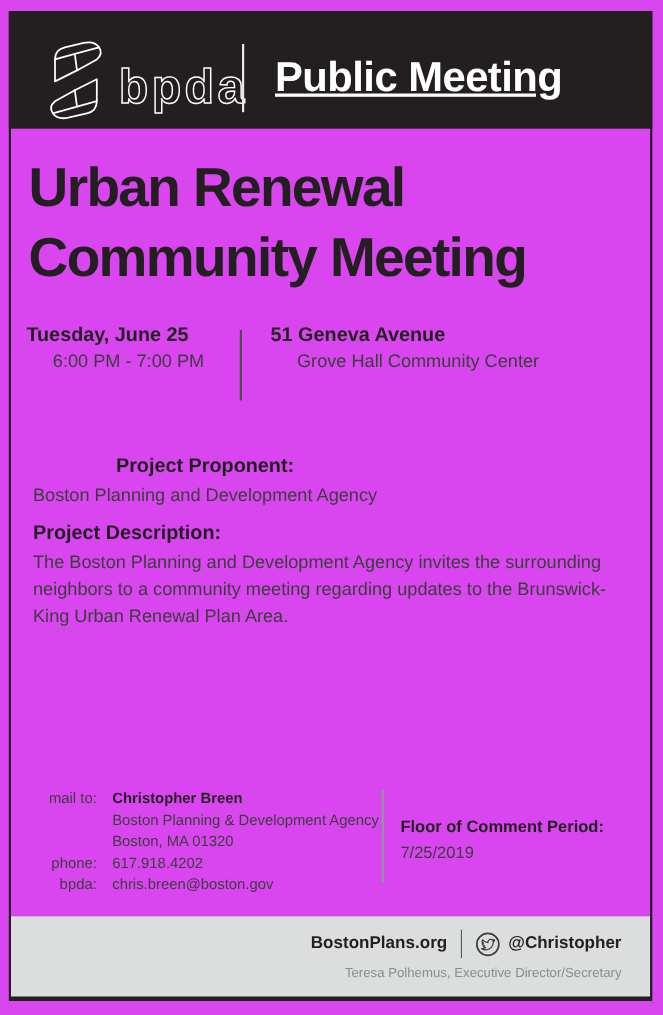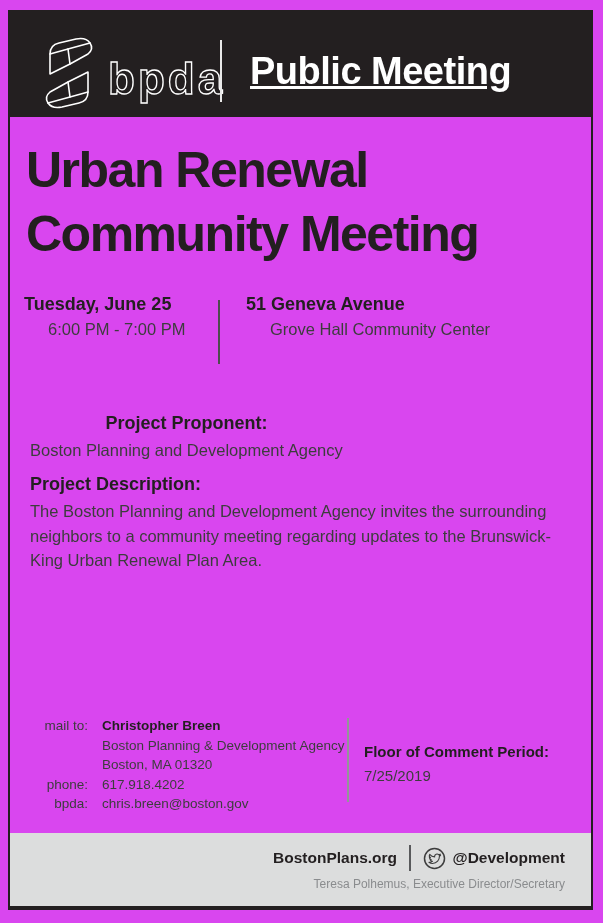--- a/index.html
+++ b/index.html
@@ -132,18 +132,18 @@
   <div class="footer-band">
     <div class="footer-row1">
       <span class="footer-site link">BostonPlans.org</span>
       <span class="footer-vdiv"></span>
       <span class="twitter-wrap">
         <svg width="23" height="23" viewBox="0 0 23 23">
           <circle cx="11.5" cy="11.5" r="10" fill="none" stroke="#3d3d3d" stroke-width="1.5"></circle>
           <path d="M17.6 8.1c-.43.19-.9.32-1.38.38.5-.3.88-.77 1.06-1.33-.47.28-.98.47-1.53.58a2.4 2.4 0 0 0-4.15 1.64c0 .19.02.37.06.55a6.8 6.8 0 0 1-4.95-2.51 2.4 2.4 0 0 0 .74 3.2 2.4 2.4 0 0 1-1.09-.3v.03c0 1.16.83 2.13 1.93 2.35-.2.06-.41.08-.63.08-.15 0-.3-.01-.45-.04.3.95 1.19 1.64 2.24 1.66a4.82 4.82 0 0 1-3.55.99 6.78 6.78 0 0 0 3.68 1.08c4.42 0 6.84-3.66 6.84-6.84v-.31c.47-.34.88-.76 1.18-1.21z" fill="none" stroke="#3d3d3d" stroke-width="1.1" stroke-linejoin="round"></path>
         </svg>
       </span>
-      <span class="footer-handle link">@Development</span>
+      <span class="footer-handle link">@Christopher</span>
     </div>
     <div class="footer-row2">Teresa Polhemus, Executive Director/Secretary</div>
   </div>
 
 </div>
 
 </body></html>

